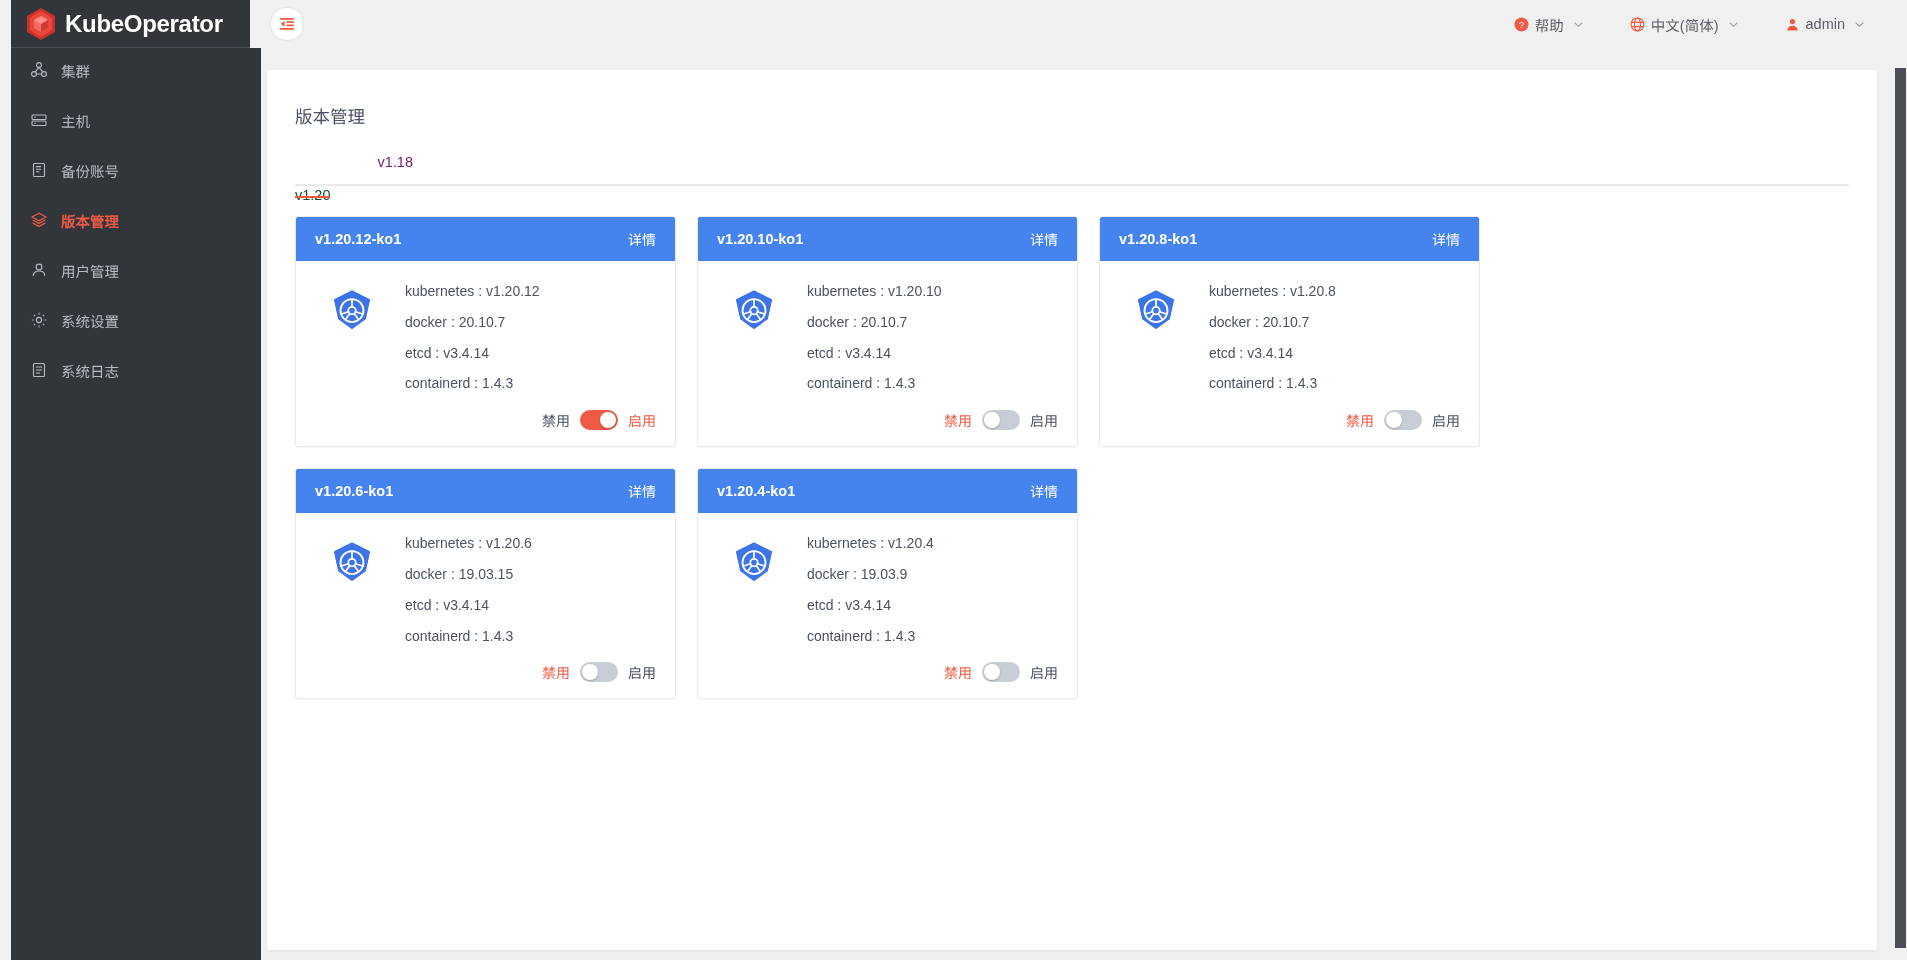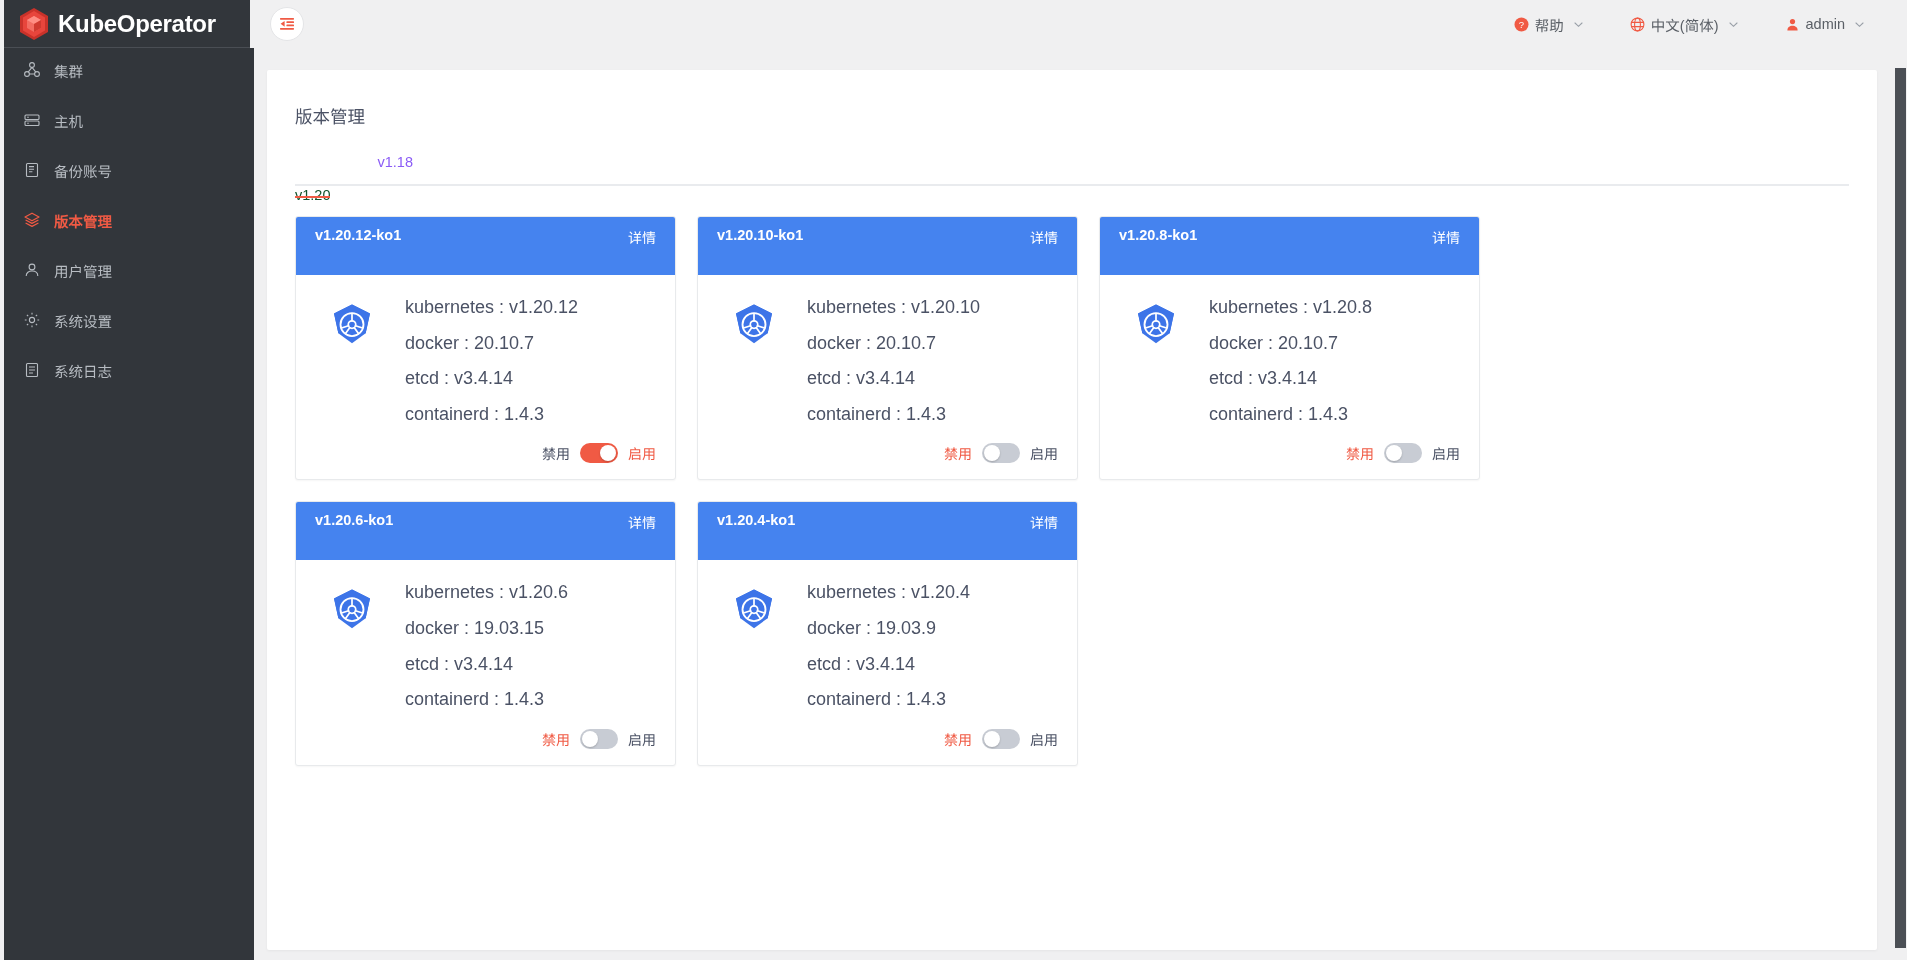--- a/index.html
+++ b/index.html
@@ -6,21 +6,21 @@
   * { box-sizing: border-box; margin: 0; padding: 0; }
   html, body {
     width: 1907px; height: 960px;
     overflow: hidden;
     font-family: "Liberation Sans", "DejaVu Sans", sans-serif;
     background: #f0f0f1;
   }
 
   
   .sidebar {
-    position: absolute; left: 4px; top: 0;
+    position: absolute; left: 11px; top: 0;
     width: 250px; height: 960px;
     background: #32363b;
     overflow: hidden;
   }
   .brand {
     height: 48px;
     display: flex; align-items: center;
     padding-left: 14px;
     border-bottom: 1px solid #4a4e54;
   }
@@ -109,21 +109,21 @@
     font-weight: normal;
   }
   .tabs {
     margin: 26px 28px 0 28px;
     border-bottom: 2px solid #e9ebee;
     display: flex;
     height: 32px;
   }
   .tab {
     font-size: 14.5px;
-    color: #8b5cf6;
+    color: #701a75;
     cursor: pointer;
     margin-right: 47px;
     position: relative;
     padding-bottom: 9px;
   }
   .tab.active { color: #14532d; margin-top: 33px; }
   .tab.active::after {
     content: "";
     position: absolute;
     left: 0; right: 0; bottom: -2px;
@@ -140,44 +140,44 @@
   }
   .card {
     width: 381px;
     background: #ffffff;
     border: 1px solid #e8eaec;
     border-radius: 3px;
     box-shadow: 0 1px 2px rgba(0,0,0,.04);
     overflow: hidden;
   }
   .card-header {
-    height: 58px;
+    height: 44px;
     background: #4583ef;
-    display: flex; 
-    padding: 10px 19px;
+    display: flex; align-items: center;
+    padding: 0 19px;
   }
   .card-title {
     color: #ffffff;
     font-size: 14.5px;
     font-weight: bold;
   }
   .card-detail-link {
     margin-left: auto;
     color: #ffffff;
     font-size: 14px;
     cursor: pointer;
   }
   .card-body {
     display: flex;
     padding: 22px 19px 0 19px;
   }
   .k8s-logo { width: 46px; height: 46px; margin: 6px 30px 0 14px; flex: 0 0 auto; }
   .spec-list { flex: 1 1 auto; }
   .spec-row {
-    font-size: 18px;
+    font-size: 14px;
     color: #4b5265;
     margin-bottom: 14px;
     line-height: 1.2;
   }
   .card-footer {
     display: flex; align-items: center; justify-content: flex-end;
     padding: 4px 19px 16px 19px;
   }
   .sw-label { font-size: 14px; color: #4b5265; }
   .sw-label.hot { color: #f05a44; }

